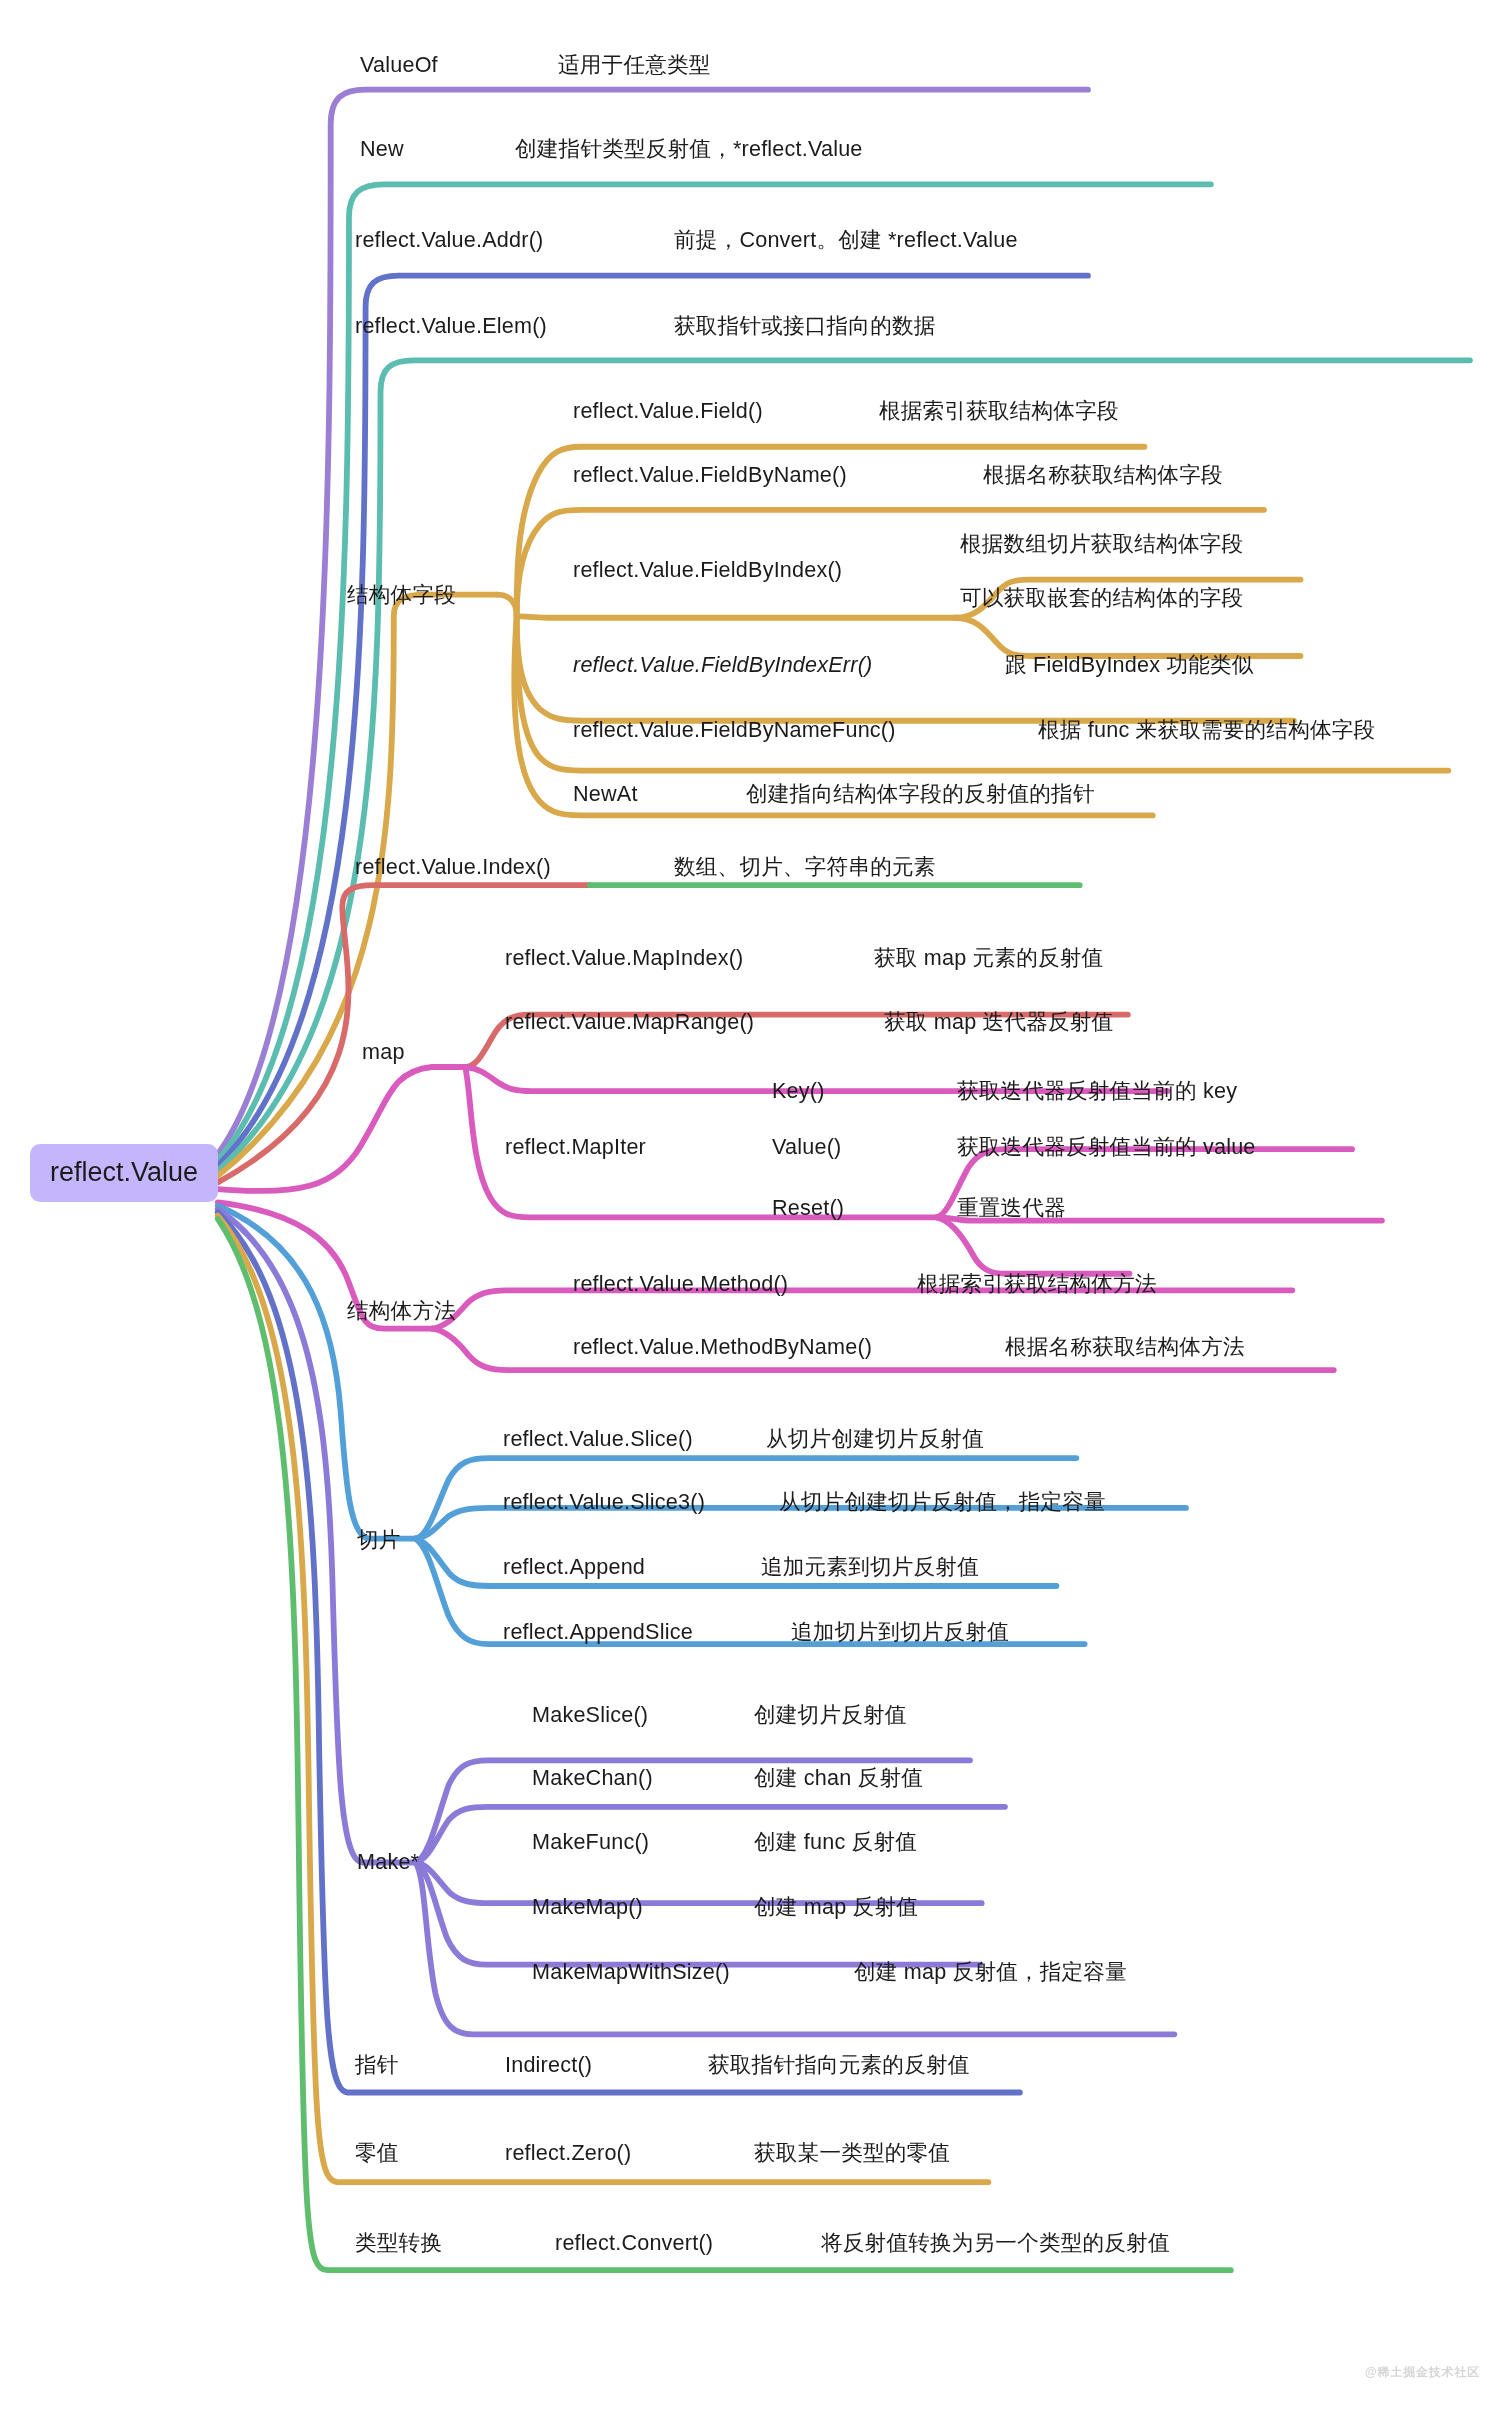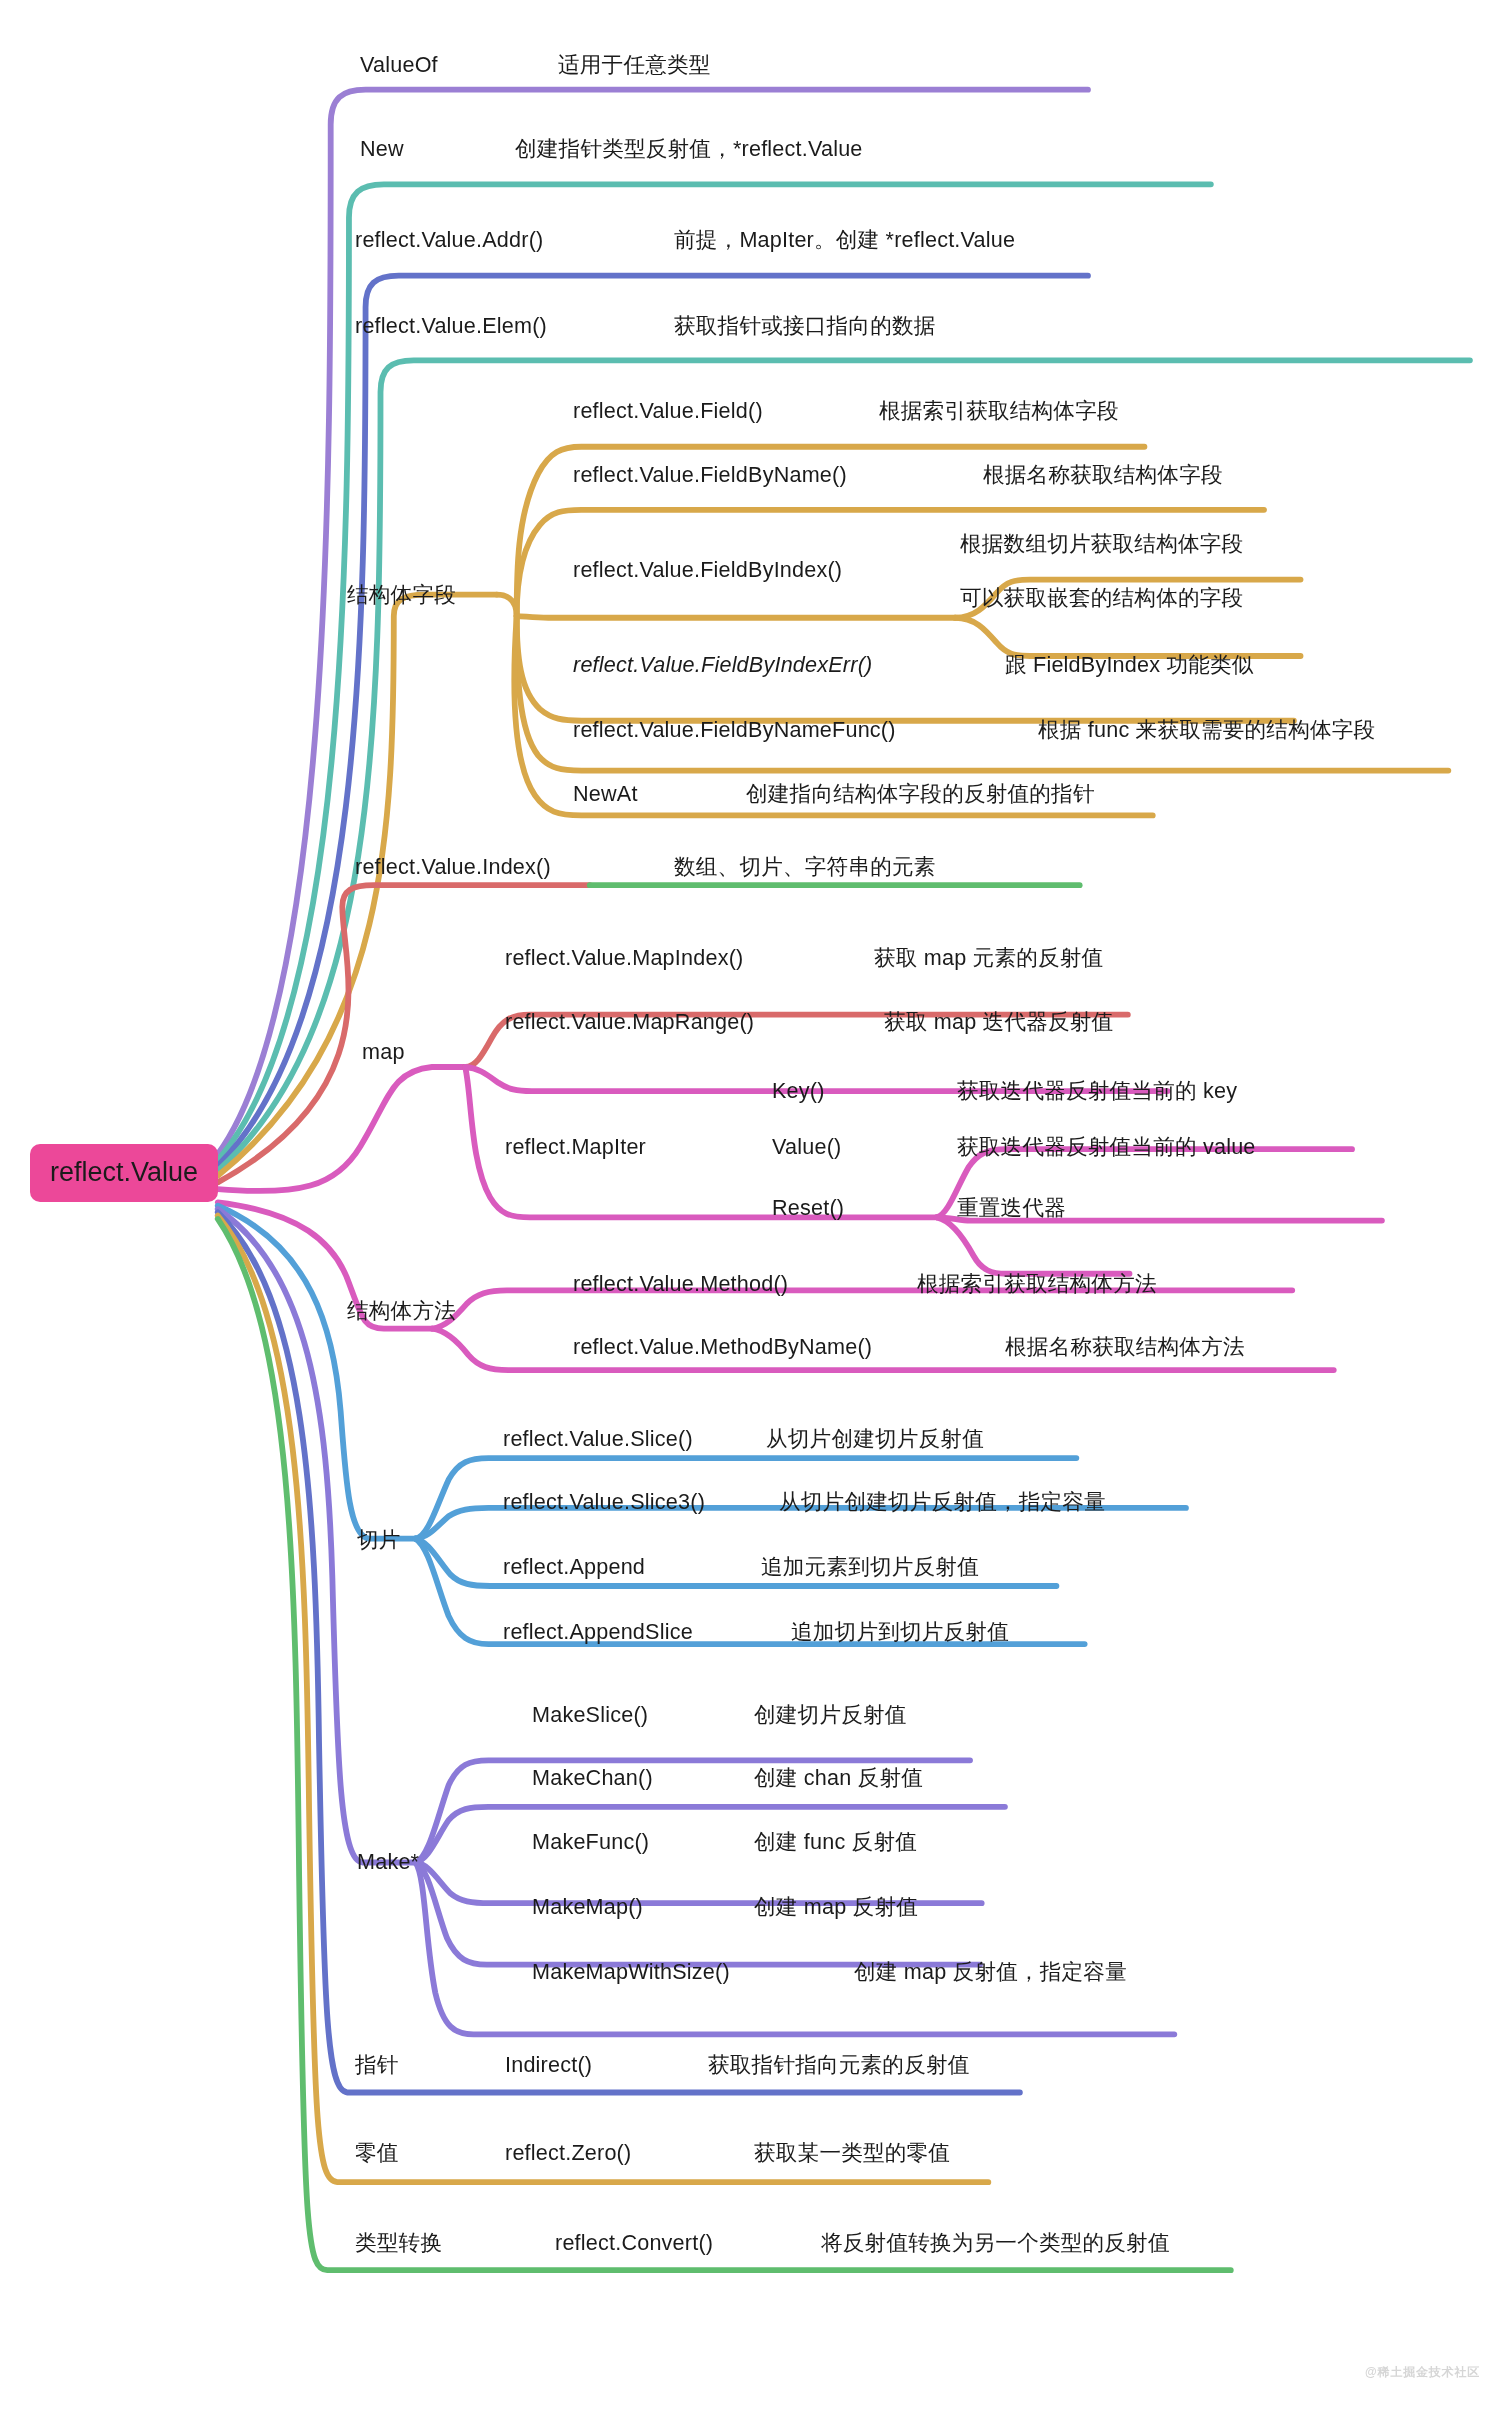--- a/index.html
+++ b/index.html
@@ -18,21 +18,21 @@
     color:#1b1b1b;
     font-size:21.6px;
     line-height:1.1;
     letter-spacing:0.2px;
   }
   .node.cn{font-weight:400;}
   .node.en{font-weight:400;}
 
   .root{
     position:absolute;
-    background:#ec4899;
+    background:#c4b5fd;
     border-radius:10px;
     padding:13.3px 20px;
     font-size:27px;
     color:#1b1b1b;
     font-weight:400;
     white-space:nowrap;
   }
 
   .watermark{
     position:absolute;
@@ -113,21 +113,21 @@
 
   <div class="root" style="left:30px; top:1144px;">reflect.Value</div>
 
   <div class="node en" style="left:360px; top:53px;">ValueOf</div>
   <div class="node cn" style="left:558px; top:53px;">适用于任意类型</div>
 
   <div class="node en" style="left:360px; top:137px;">New</div>
   <div class="node cn" style="left:515px; top:137px;">创建指针类型反射值，*reflect.Value</div>
 
   <div class="node en" style="left:355px; top:228px;">reflect.Value.Addr()</div>
-  <div class="node cn" style="left:674px; top:228px;">前提，MapIter。创建 *reflect.Value</div>
+  <div class="node cn" style="left:674px; top:228px;">前提，Convert。创建 *reflect.Value</div>
 
   <div class="node en" style="left:355px; top:314px;">reflect.Value.Elem()</div>
   <div class="node cn" style="left:674px; top:314px;">获取指针或接口指向的数据</div>
 
   <div class="node cn" style="left:347px; top:583px;">结构体字段</div>
 
   <div class="node en" style="left:573px; top:399px;">reflect.Value.Field()</div>
   <div class="node cn" style="left:879px; top:399px;">根据索引获取结构体字段</div>
 
   <div class="node en" style="left:573px; top:463px;">reflect.Value.FieldByName()</div>

